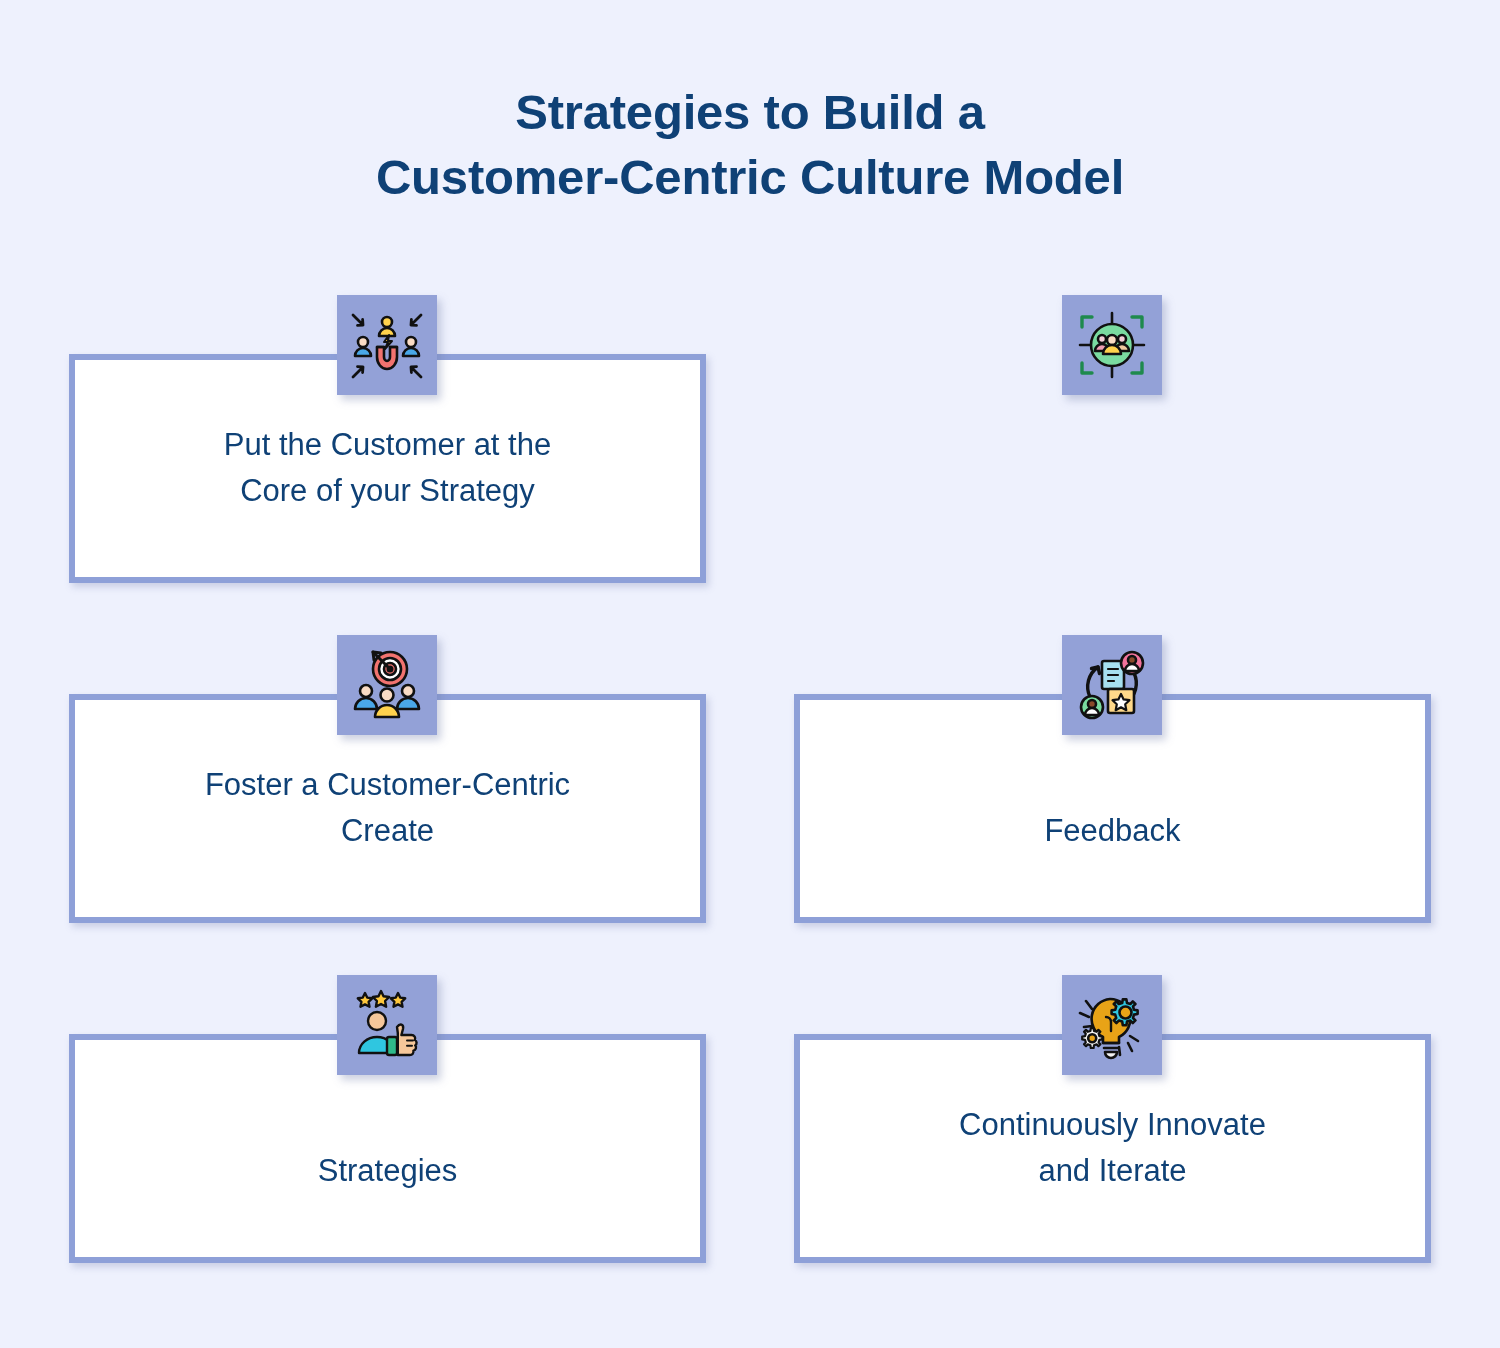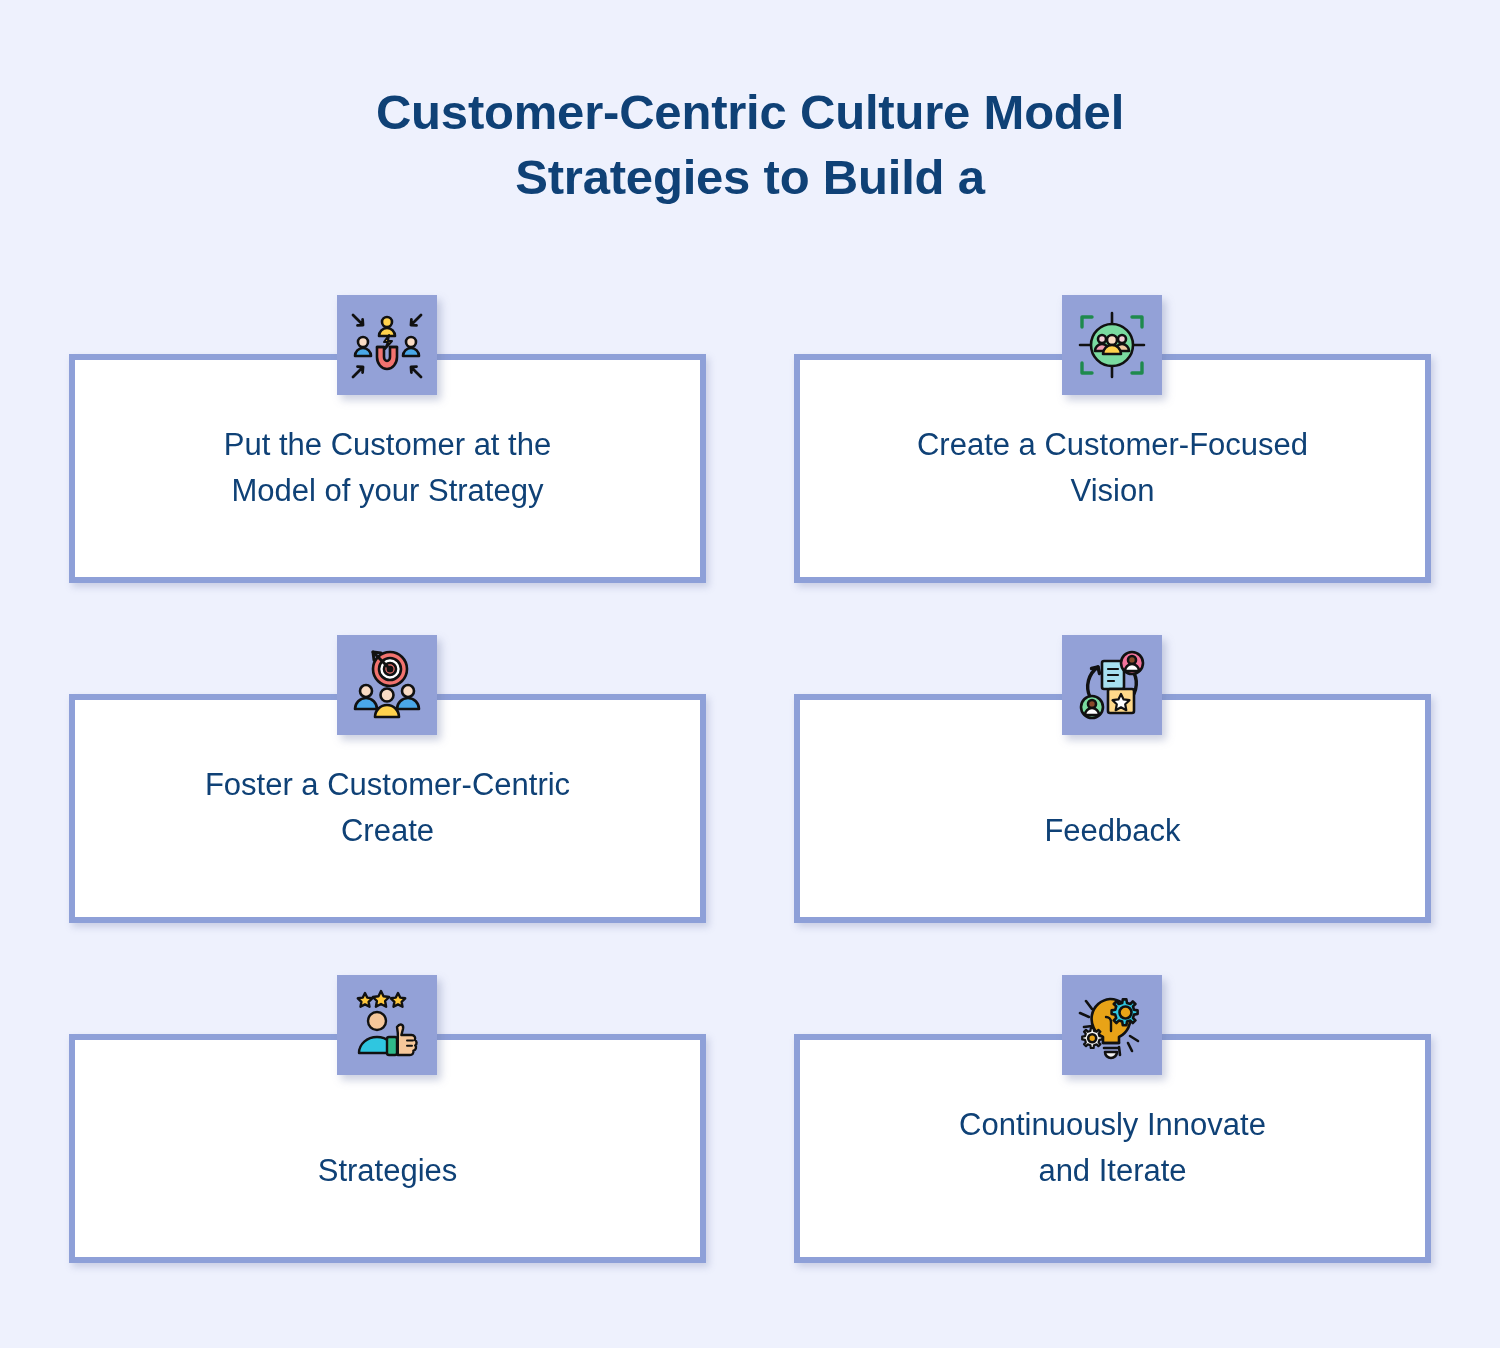--- a/index.html
+++ b/index.html
@@ -93,22 +93,22 @@
     z-index: 4;
   }
   .badge svg { display: block; }
 </style>
 </head>
 <body>
 
 <div class="page">
 
   <div class="title">
+    <span class="title-line">Strategies to Build a</span>
     <span class="title-line">Customer-Centric Culture Model</span>
-    <span class="title-line">Strategies to Build a</span>
   </div>
 
   <div class="grid">
 
     <div class="row">
 
       <div class="cell">
         <div class="badge">
           <svg width="76" height="76" viewBox="0 0 76 76">
             <g stroke="#111111" stroke-width="2.6" stroke-linecap="round" stroke-linejoin="round" fill="none">
@@ -130,21 +130,21 @@
               <path d="M4 8 l10 10 M14 18 l-5.5 0.4 M14 18 l-0.4 -5.5" stroke-width="2.8"></path>
               <path d="M72 8 l-10 10 M62 18 l5.5 0.4 M62 18 l0.4 -5.5" stroke-width="2.8"></path>
               <path d="M4 70 l10 -10 M14 60 l-5.5 -0.4 M14 60 l-0.4 5.5" stroke-width="2.8"></path>
               <path d="M72 70 l-10 -10 M62 60 l5.5 -0.4 M62 60 l0.4 5.5" stroke-width="2.8"></path>
             </g>
           </svg>
         </div>
         <div class="card">
           <div class="card-text">
             <span>Put the Customer at the</span><br>
-            <span>Model of your Strategy</span>
+            <span>Core of your Strategy</span>
           </div>
         </div>
       </div>
 
       <div class="cell">
         <div class="badge">
           <svg width="76" height="76" viewBox="0 0 76 76">
             <g stroke="#111111" stroke-width="2.6" stroke-linecap="round" stroke-linejoin="round" fill="none">
 
               <path d="M38 6 v10 M38 60 v10 M6 38 h10 M60 38 h10"></path>
@@ -160,26 +160,20 @@
 
               <g stroke="#1f8a4d" stroke-width="3.4">
                 <path d="M8 20 v-10 h10"></path>
                 <path d="M68 20 v-10 h-10"></path>
                 <path d="M8 56 v10 h10"></path>
                 <path d="M68 56 v10 h-10"></path>
               </g>
             </g>
           </svg>
         </div>
-        <div class="card">
-          <div class="card-text">
-            <span>Create a Customer-Focused</span><br>
-            <span>Vision</span>
-          </div>
-        </div>
       </div>
 
     </div>
 
     <div class="row">
 
       <div class="cell">
         <div class="badge">
           <svg width="76" height="76" viewBox="0 0 76 76">
             <g stroke="#111111" stroke-width="2.6" stroke-linecap="round" stroke-linejoin="round" fill="none">

